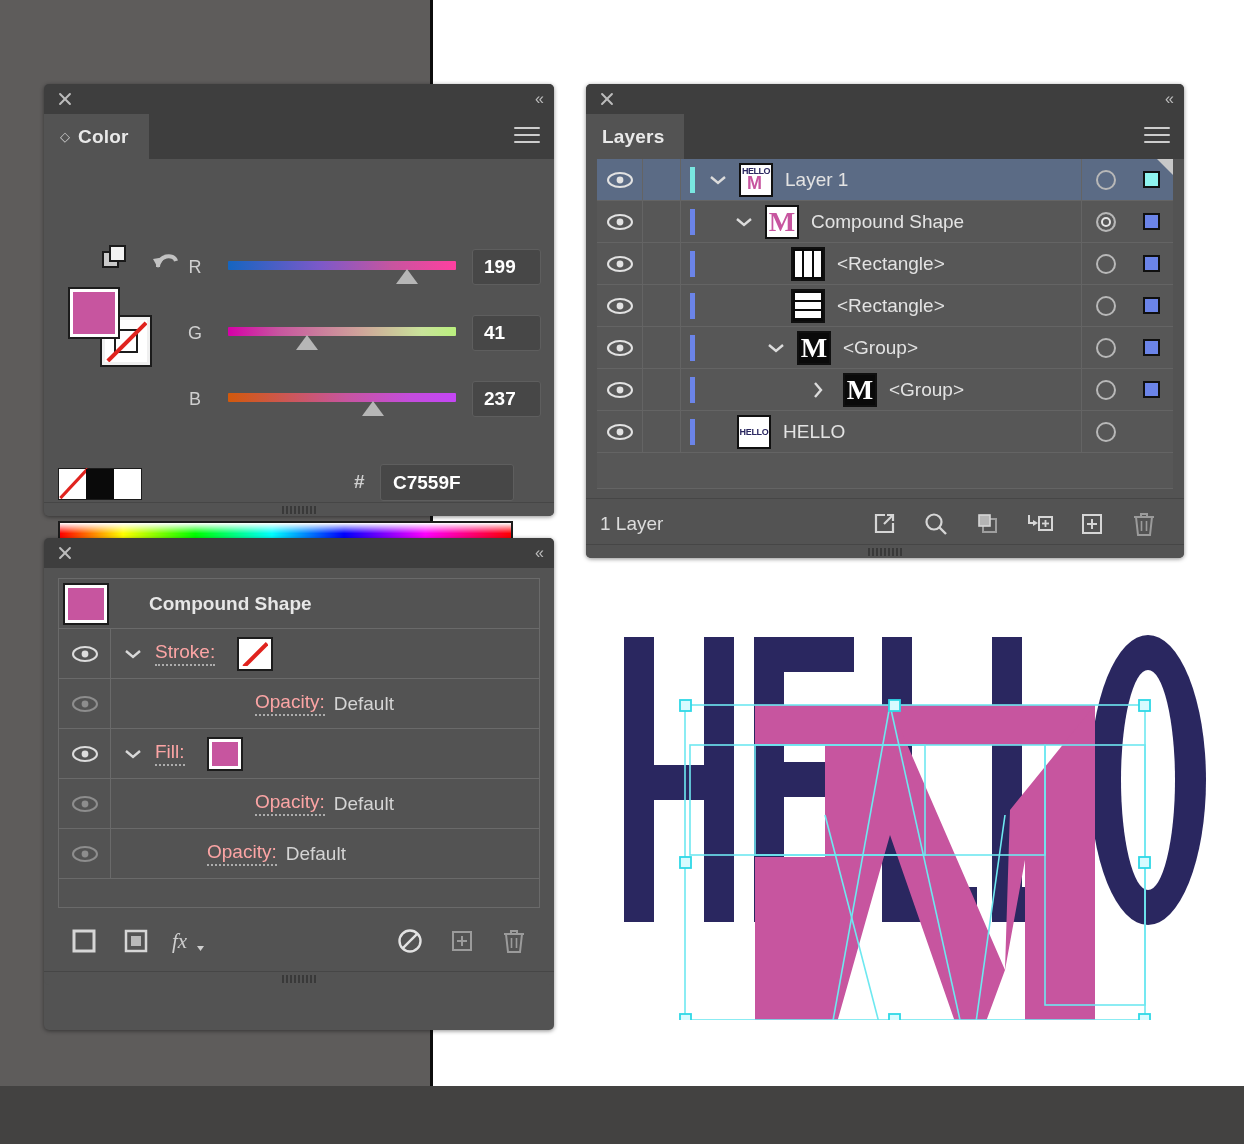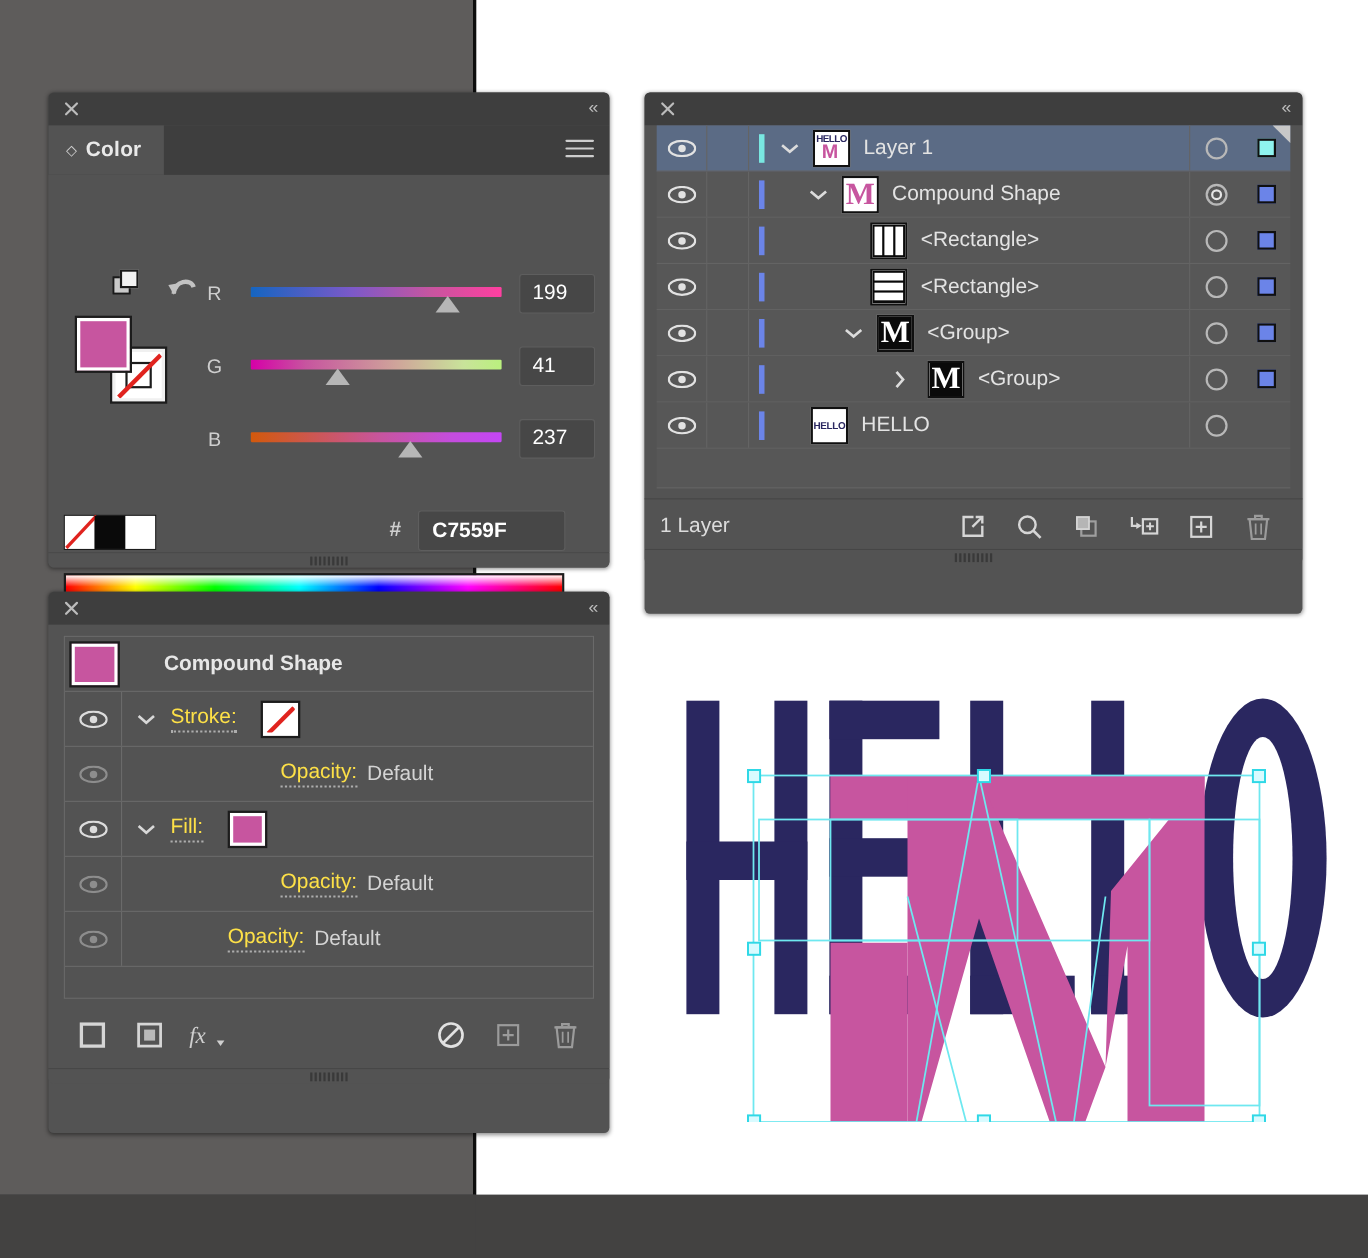--- a/index.html
+++ b/index.html
@@ -149,21 +149,21 @@
   .slider-thumb::after {
     content:''; position: absolute; left: 0; top: 0;
     width: 0; height: 0;
     border-left: 11px solid transparent;
     border-right: 11px solid transparent;
     border-bottom: 15px solid #b6b6b6;
   }
   .num-field {
     position: absolute; left: 288px; top: 0; width: 69px; height: 36px;
     background: #474747; border: 1px solid #5e5e5e; border-radius: 3px;
-    color: #ffffff; font-size: 19px; font-weight: normal;
+    color: #ffffff; font-size: 19px; font-weight: bold;
     display: flex; align-items: center; padding-left: 11px;
     cursor: text;
   }
 
   .mini-swatches {
     position: absolute; left: 14px; top: 309px; width: 84px; height: 32px;
     display: flex; border: 1px solid #1c1c1c;
   }
   .mini-swatches > div { width: 28px; height: 30px; position: relative; cursor: pointer; }
   .ms-none { background: #ffffff; }
@@ -228,21 +228,21 @@
   }
   .ap-obj-swatch {
     width: 42px; height: 38px; margin-left: 6px;
     background: #c7559f; border: 3px solid #ffffff; outline: 2px solid #1c1c1c;
     cursor: pointer;
   }
   .ap-title {
     color: #e7e7e7; font-size: 19px; font-weight: bold; margin-left: 42px;
   }
   .ap-label {
-    color: #fde047; font-size: 19px;
+    color: #fca5a5; font-size: 19px;
     border-bottom: 2px dotted #adadad; padding-bottom: 1px;
   }
   .ap-value { color: #d4d4d4; font-size: 19px; margin-left: 9px; }
   .ap-swatch-box {
     width: 32px; height: 30px; margin-left: 24px;
     border: 3px solid #ffffff; outline: 2px solid #1c1c1c;
     position: relative; background: #ffffff; cursor: pointer;
   }
   .ap-swatch-box.filled { background: #c7559f; }
   .ap-footer {
@@ -664,20 +664,30 @@
           <i></i>
         </div>
     </div>
   </div>
 
   <div class="panel" id="layers-panel">
     <div class="panel-titlebar">
       <div class="tb-close"></div>
       <div class="tb-collapse">«</div>
     </div>
+    <div class="panel-tabbar">
+      <div class="panel-tab">
+        <span class="tab-label">Layers</span>
+      </div>
+      <div class="panel-menu">
+          <span></span>
+          <span></span>
+          <span></span>
+        </div>
+    </div>
 
     <div class="panel-body layers-body">
       <div class="layer-rows">
 
         <div class="layer-row selected">
           <div class="lr-eye">
             <svg width="26" height="16" viewBox="0 0 26 16">
                 <ellipse cx="13" cy="8" rx="12" ry="7" fill="none" stroke="#e2e2e2" stroke-width="2"></ellipse>
                 <circle cx="13" cy="8" r="3.4" fill="#e2e2e2"></circle>
               </svg>

